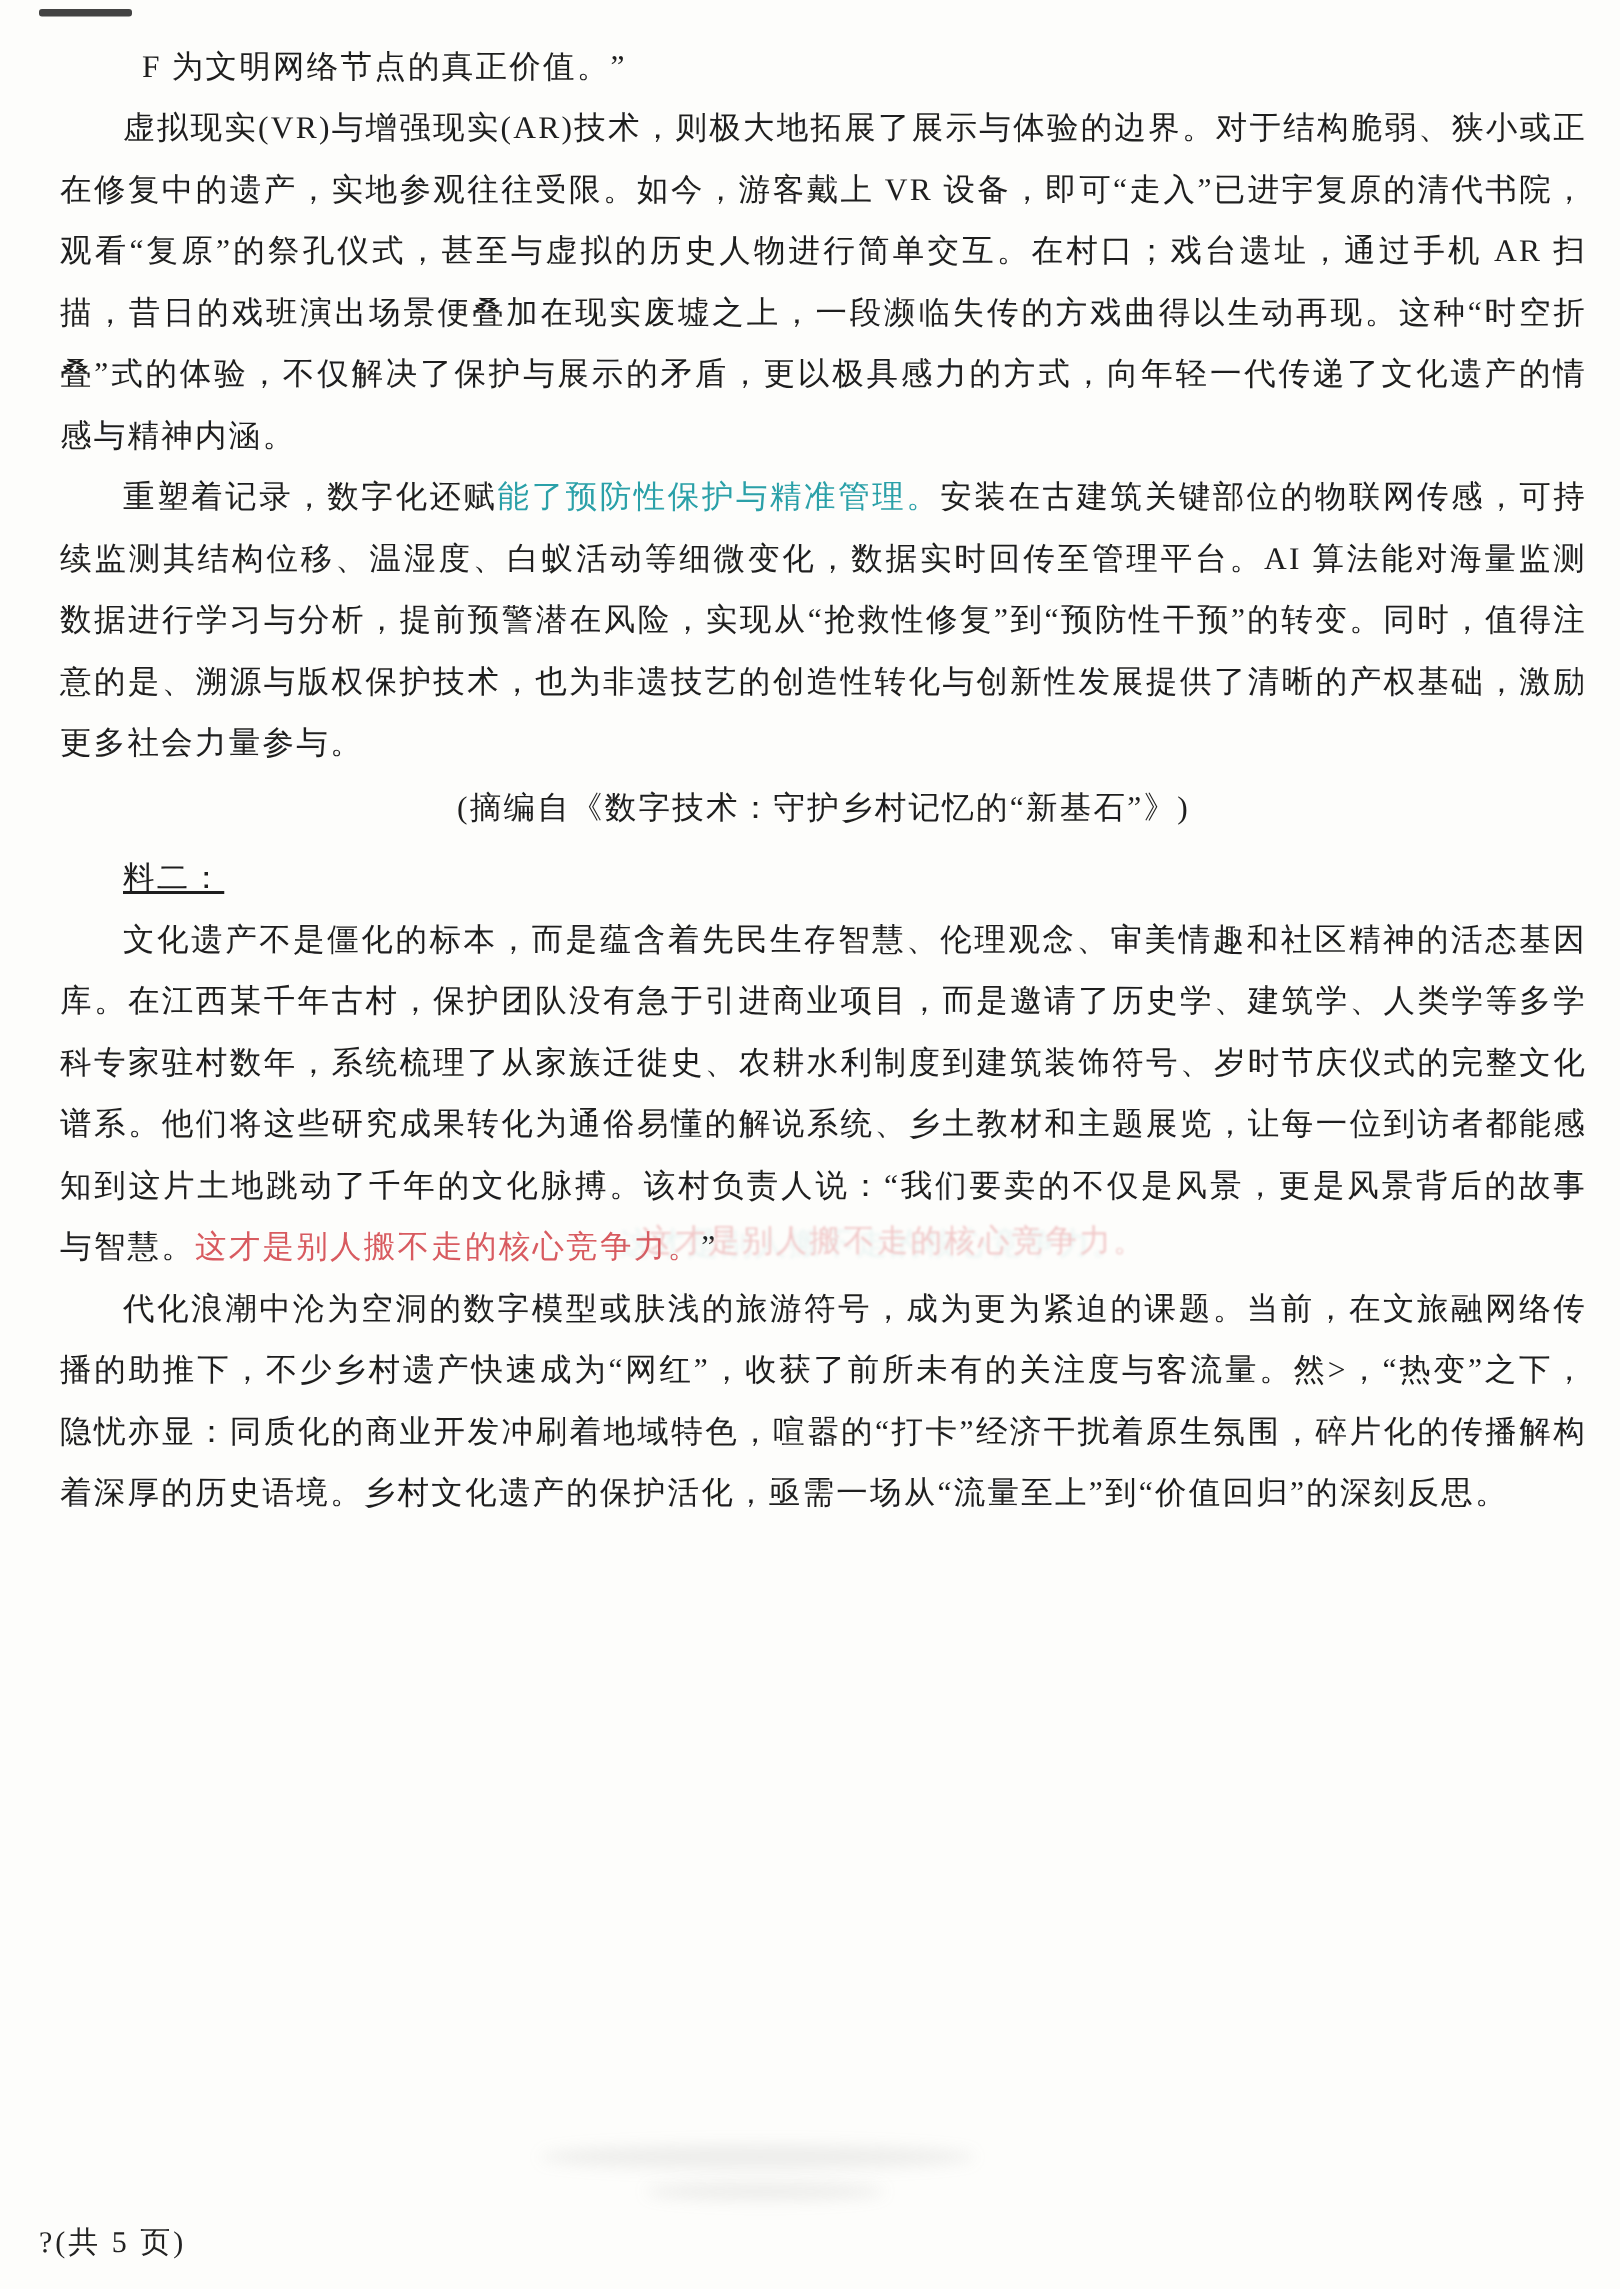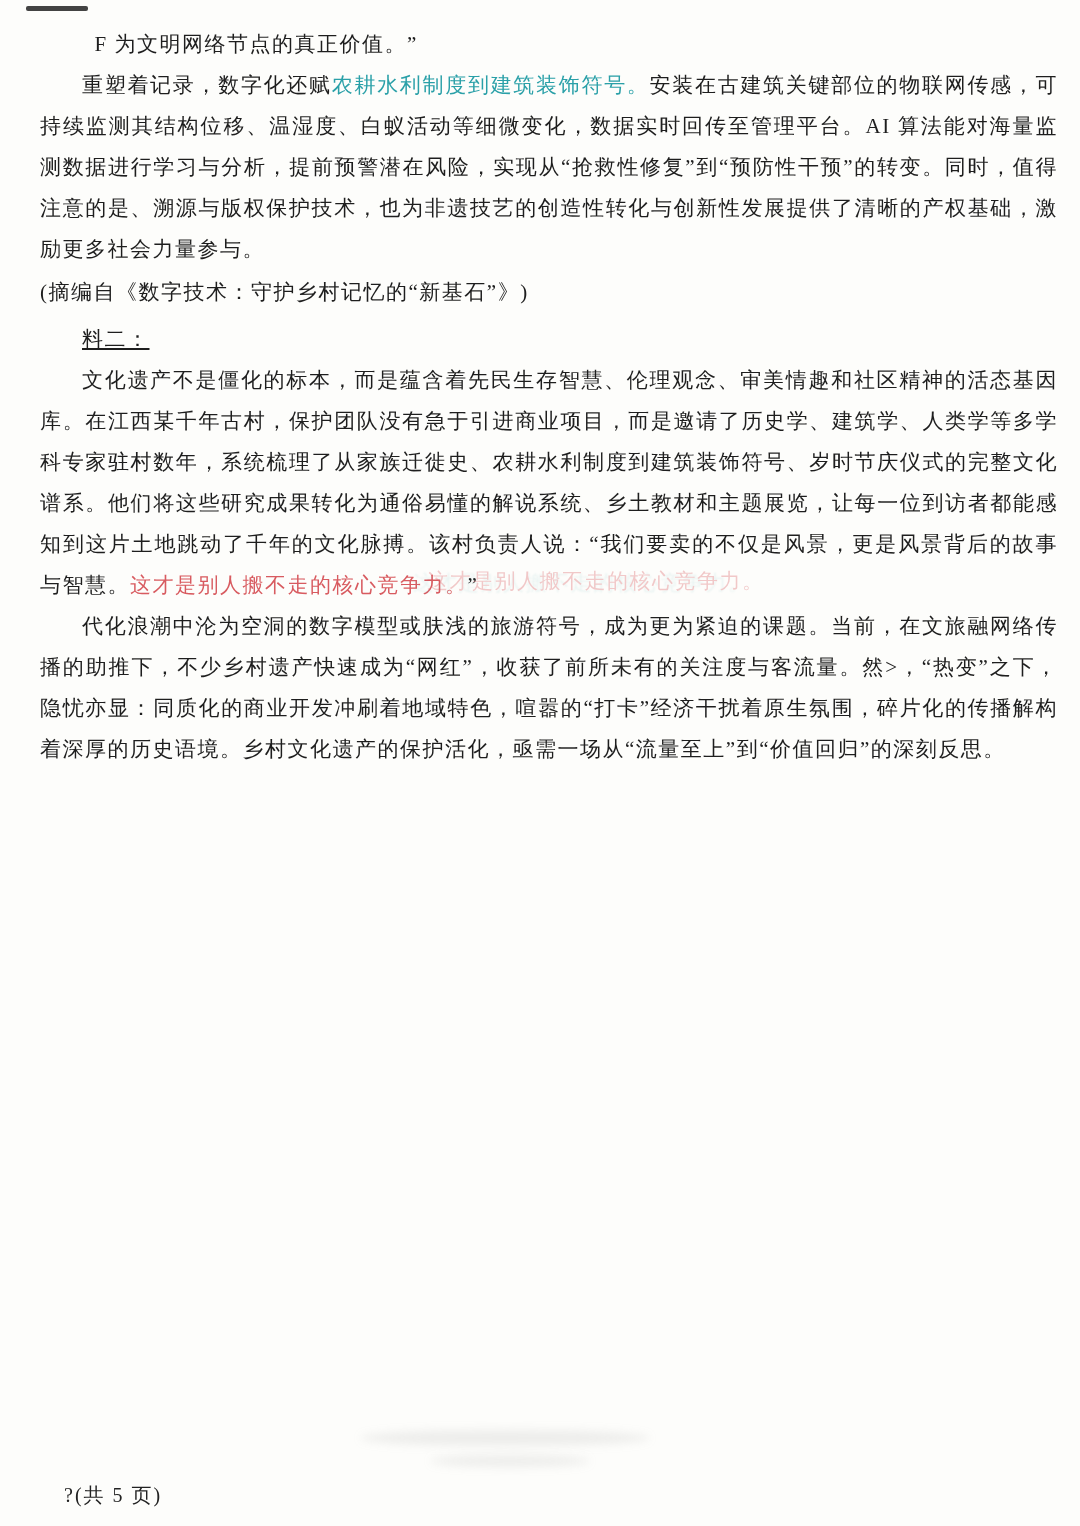--- a/index.html
+++ b/index.html
@@ -10,35 +10,35 @@
     font-family:"Liberation Serif","DejaVu Serif",serif;
     color:#1e1e1e;
     font-size:21px;
     line-height:41px;
     letter-spacing:1.5px;
     overflow:hidden;
   }
   .content { padding:24px 22px 0 40px; }
   .para { margin:0; text-align:justify; text-indent:2em; }
   .frag { text-indent:2.6em; }
-  .attribution { text-align:left; text-indent:0; margin-top:2px; }
+  .attribution { text-align:center; text-indent:0; margin-top:2px; }
   .label { margin-top:6px;text-decoration:underline; }
   .teal { color:#2aa0a8; }
   .red  { color:#d85b60; }
   .genebank { position:relative; }
   .ghost {
     position:absolute; left:345px; bottom:4px;
     color:#d85b60; opacity:.32;
     filter:blur(.6px);
     white-space:nowrap; pointer-events:none;
     text-shadow:-14px 2px 2px rgba(90,175,182,.38);
   }
   .footer {
     position:absolute; left:26px; bottom:10px;
-    font-size:20px; letter-spacing:2px; color:#222;margin-left:38px;
+    font-size:20px; letter-spacing:2px; color:#222;
   }
   .scan-mark {
     position:absolute; left:26px; top:6px;
     width:62px; height:5px; background:#222;
     border-radius:2px; opacity:.85;
   }
   .smudge { position:absolute; background:rgba(140,140,140,.14); filter:blur(5px); border-radius:50%; }
   .s1 { left:360px; top:1430px; width:290px; height:16px; }
   .s2 { left:430px; top:1455px; width:160px; height:12px; }
 </style>
@@ -46,22 +46,23 @@
 <body>
 
 <div class="page">
 
   <div class="scan-mark"></div>
 
   <div class="content">
 
     <p class="para frag">F 为文明网络节点的真正价值。”</p>
 
+    <p class="para">虚拟现实(VR)与增强现实(AR)技术，则极大地拓展了展示与体验的边界。对于结构脆弱、狭小或正在修复中的遗产，实地参观往往受限。如今，游客戴上 VR 设备，即可“走入”已进宇复原的清代书院，观看“复原”的祭孔仪式，甚至与虚拟的历史人物进行简单交互。在村口；戏台遗址，通过手机 AR 扫描，昔日的戏班演出场景便叠加在现实废墟之上，一段濒临失传的方戏曲得以生动再现。这种“时空折叠”式的体验，不仅解决了保护与展示的矛盾，更以极具感力的方式，向年轻一代传递了文化遗产的情感与精神内涵。</p>
 
-    <p class="para"><span>重塑着记录，数字化还赋</span><span class="teal">农耕水利制度到建筑装饰符号。</span><span>安装在古建筑关键部位的物联网传感，可持续监测其结构位移、温湿度、白蚁活动等细微变化，数据实时回传至管理平台。AI 算法能对海量监测数据进行学习与分析，提前预警潜在风险，实现从“抢救性修复”到“预防性干预”的转变。同时，值得注意的是、溯源与版权保护技术，也为非遗技艺的创造性转化与创新性发展提供了清晰的产权基础，激励更多社会力量参与。</span></p>
+    <p class="para"><span>重塑着记录，数字化还赋</span><span class="teal">能了预防性保护与精准管理。</span><span>安装在古建筑关键部位的物联网传感，可持续监测其结构位移、温湿度、白蚁活动等细微变化，数据实时回传至管理平台。AI 算法能对海量监测数据进行学习与分析，提前预警潜在风险，实现从“抢救性修复”到“预防性干预”的转变。同时，值得注意的是、溯源与版权保护技术，也为非遗技艺的创造性转化与创新性发展提供了清晰的产权基础，激励更多社会力量参与。</span></p>
 
 
     <p class="para attribution">(摘编自《数字技术：守护乡村记忆的“新基石”》)</p>
 
     <p class="para label">料二：</p>
 
 
     <p class="para genebank"><span>文化遗产不是僵化的标本，而是蕴含着先民生存智慧、伦理观念、审美情趣和社区精神的活态基因库。在江西某千年古村，保护团队没有急于引进商业项目，而是邀请了历史学、建筑学、人类学等多学科专家驻村数年，系统梳理了从家族迁徙史、农耕水利制度到建筑装饰符号、岁时节庆仪式的完整文化谱系。他们将这些研究成果转化为通俗易懂的解说系统、乡土教材和主题展览，让每一位到访者都能感知到这片土地跳动了千年的文化脉搏。该村负责人说：“我们要卖的不仅是风景，更是风景背后的故事与智慧。</span><span class="red">这才是别人搬不走的核心竞争力。</span><span>”</span><span class="ghost">这才是别人搬不走的核心竞争力。</span></p>
 
     <p class="para">代化浪潮中沦为空洞的数字模型或肤浅的旅游符号，成为更为紧迫的课题。当前，在文旅融网络传播的助推下，不少乡村遗产快速成为“网红”，收获了前所未有的关注度与客流量。然&gt;，“热变”之下，隐忧亦显：同质化的商业开发冲刷着地域特色，喧嚣的“打卡”经济干扰着原生氛围，碎片化的传播解构着深厚的历史语境。乡村文化遗产的保护活化，亟需一场从“流量至上”到“价值回归”的深刻反思。</p>

